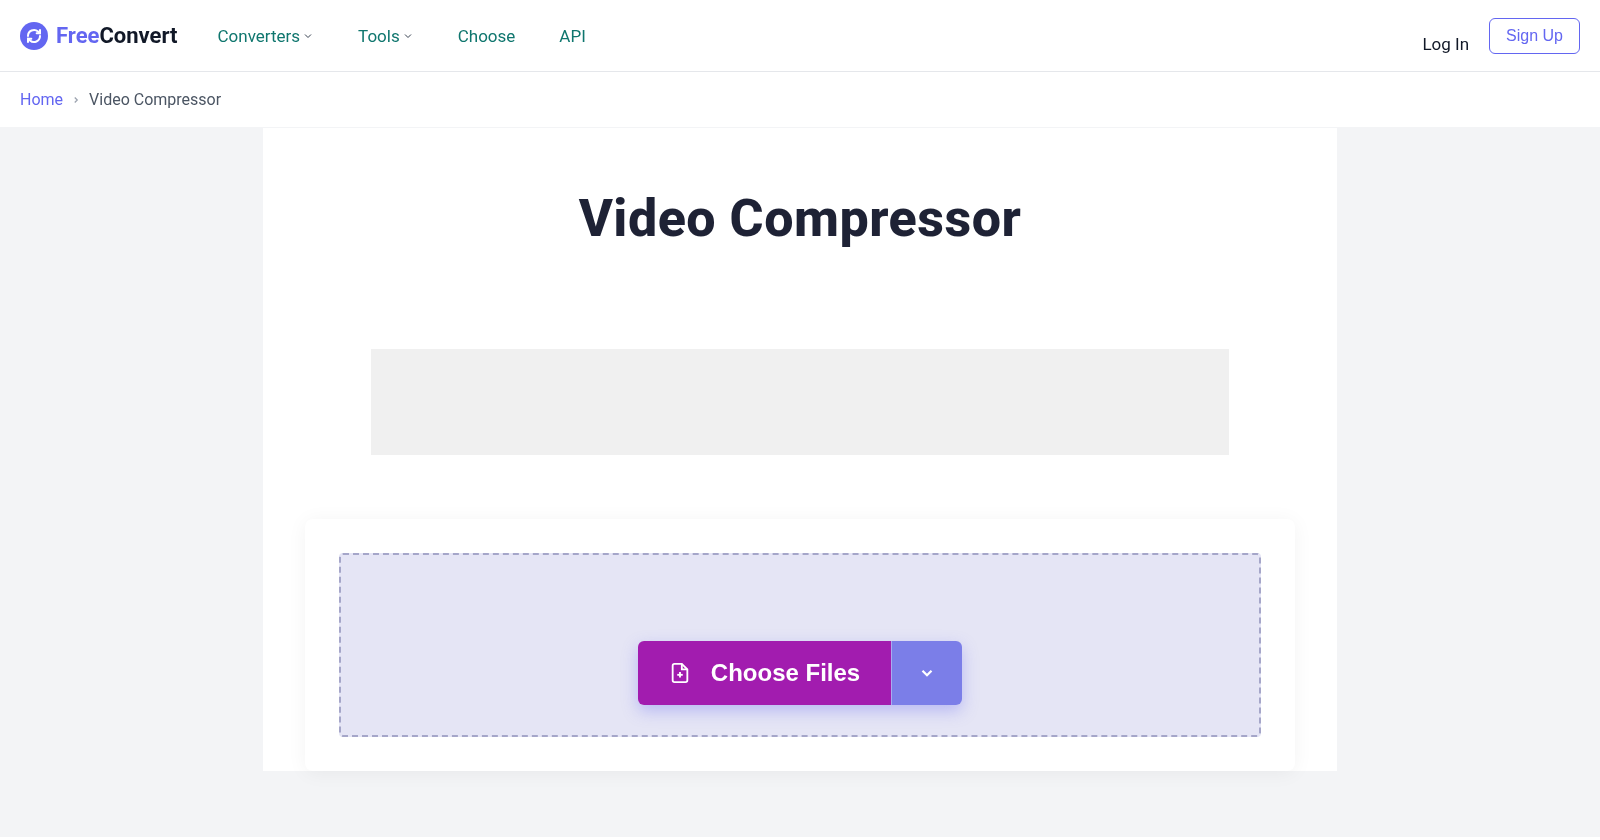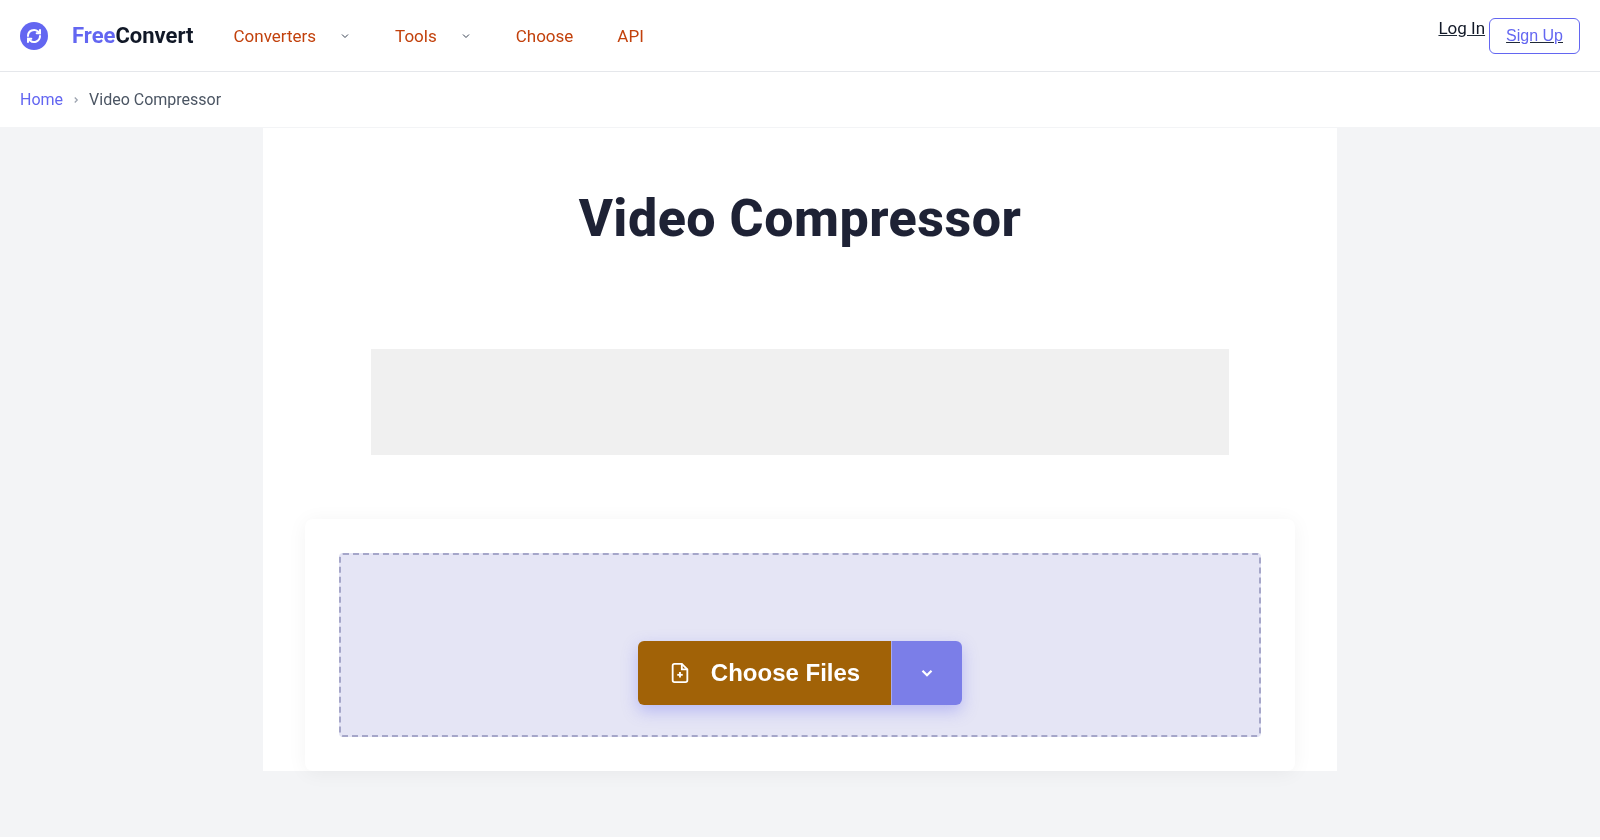--- a/index.html
+++ b/index.html
@@ -1,50 +1,50 @@
 <!DOCTYPE html>
 <html><head>
   <meta charset="utf-8">
   <style>
     * { margin: 0; padding: 0; box-sizing: border-box; }
     body { font-family: -apple-system, BlinkMacSystemFont, "Segoe UI", Roboto, Helvetica, Arial, sans-serif; background: #fff; color: #1f2937; }
     
     .header { display: flex; align-items: center; padding: 0 20px; height: 72px; border-bottom: 1px solid #e5e7eb; }
-    .logo { display: flex; align-items: center; gap: 24px; margin-right: 40px; }
+    .logo { display: flex; align-items: center; gap: 8px; margin-right: 40px; }
     .logo-icon { width: 28px; height: 28px; background: #6366f1; border-radius: 50%; display: flex; align-items: center; justify-content: center; }
     .logo-text { font-size: 22px; font-weight: 700; }
     .logo-text-free { color: #6366f1; }
     .logo-text-convert { color: #111827; }
     
     .nav { display: flex; align-items: center; gap: 44px; }
-    .nav-item { display: flex; align-items: center; gap: 23px; font-size: 17px; color: #c2410c; cursor: pointer; }
+    .nav-item { display: flex; align-items: center; gap: 2px; font-size: 17px; color: #0f766e; cursor: pointer; }
     .nav-item .chev { width: 12px; height: 12px; }
     
-    .header-right { margin-left: auto; display: flex; align-items: flex-start; gap: 4px; text-decoration: underline; }
+    .header-right { margin-left: auto; display: flex; align-items: flex-end; gap: 20px; }
     .login-link { font-size: 17px; color: #111827; cursor: pointer; }
     .signup-btn { border: 1px solid #6366f1; color: #6366f1; background: #fff; padding: 8px 16px; border-radius: 6px; font-size: 16px; cursor: pointer; }
     
     .breadcrumb { display: flex; align-items: center; gap: 8px; padding: 18px 20px; border-bottom: 1px solid #f3f4f6; font-size: 16px; }
     .breadcrumb-home { color: #6366f1; cursor: pointer; }
     .breadcrumb-sep { color: #9ca3af; display: flex; align-items: center; }
     .breadcrumb-current { color: #4b5563; }
     
     .page-wrap { background: #f3f4f6; min-height: calc(100vh - 131px); padding: 0; }
     .content-card { width: 1074px; margin: 0 auto; background: #fff; padding: 60px 0 0 0; }
     
     .page-title { font-size: 52px; font-weight: 800; text-align: center; color: #1e2235; letter-spacing: 0.5px; }
     .page-subtitle { font-size: 20px; text-align: center; color: #374151; margin-top: 24px; }
     
     .ad-placeholder { width: 858px; height: 106px; background: #f0f0f0; margin: 100px auto 0 auto; }
     
     .upload-card { width: 990px; margin: 64px auto 0 auto; background: #fff; border-radius: 8px; box-shadow: 0 2px 20px rgba(0,0,0,0.05); padding: 34px; }
     .dropzone { border: 2px dashed #a5a6c9; background: #e5e5f5; border-radius: 4px; padding: 86px 20px 30px 20px; text-align: center; }
     
     .choose-btn-group { display: inline-flex; border-radius: 6px; overflow: visible; box-shadow: 0 6px 16px rgba(99,102,241,0.35); }
-    .choose-btn { background: #a16207; color: #fff; border: none; padding: 18px 31px; font-size: 24px; font-weight: 600; display: flex; align-items: center; gap: 20px; cursor: pointer; border-radius: 6px 0 0 6px; }
+    .choose-btn { background: #a21caf; color: #fff; border: none; padding: 18px 31px; font-size: 24px; font-weight: 600; display: flex; align-items: center; gap: 20px; cursor: pointer; border-radius: 6px 0 0 6px; }
     .choose-btn-dd { background: #7b7ee8; color: #fff; border: none; border-left: 1px solid rgba(255,255,255,0.35); padding: 18px 26px; cursor: pointer; display: flex; align-items: center; border-radius: 0 6px 6px 0; }
     
     .drop-text { margin-top: 24px; font-size: 17px; color: #374151; }
     .drop-text a { color: #6366f1; text-decoration: underline; cursor: pointer; }
   </style>
 </head>
 <body>
 
 <header class="header">
   <div class="logo">

